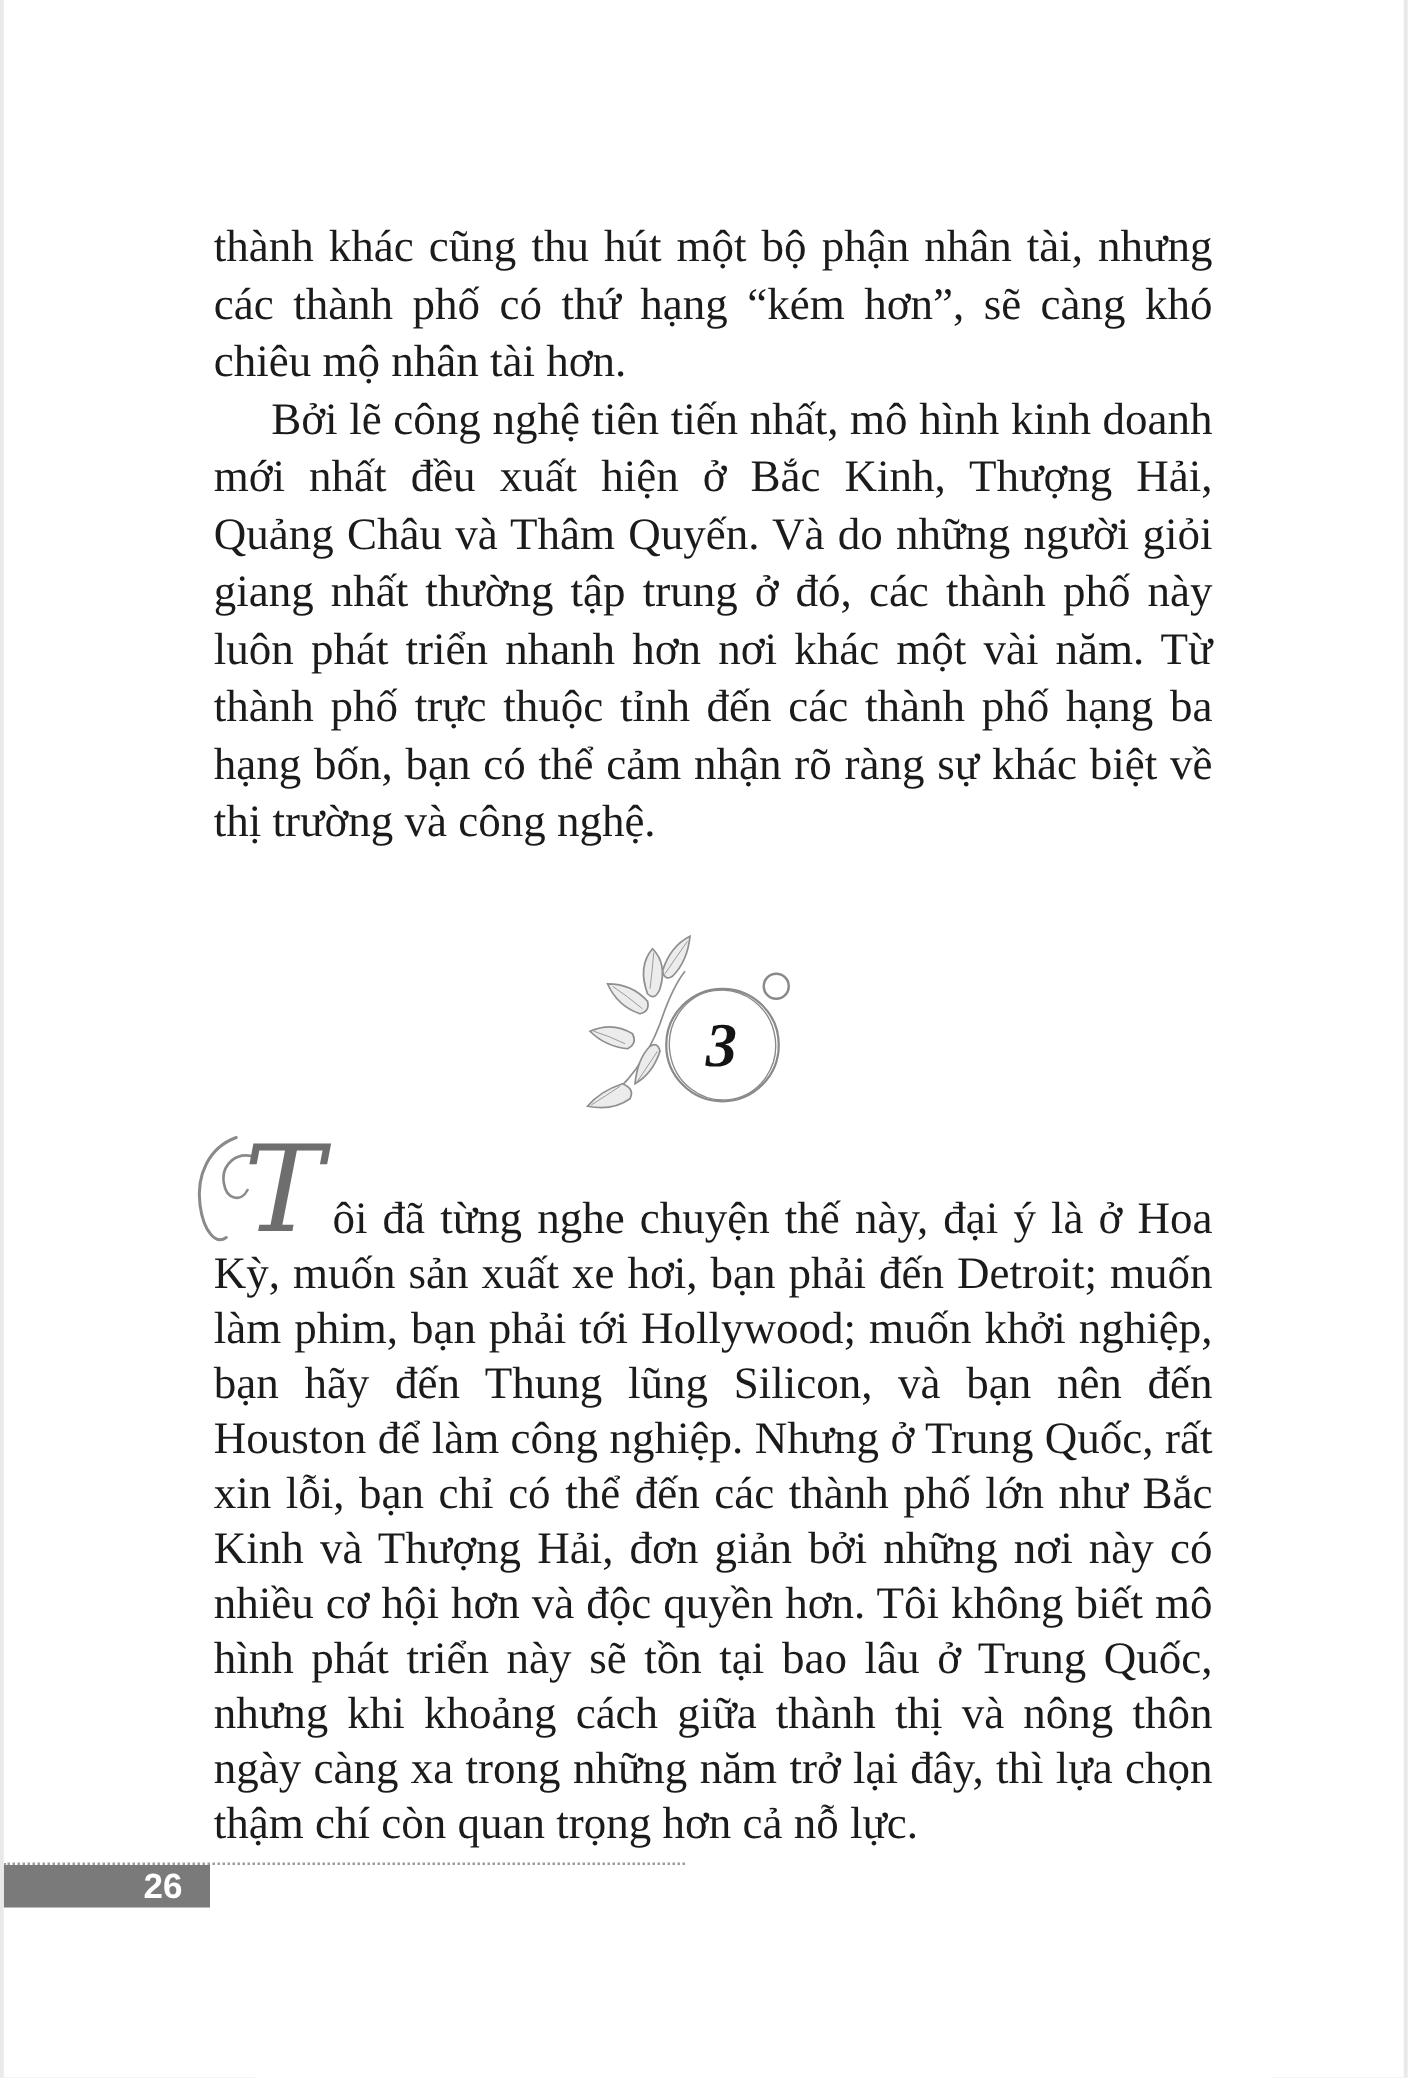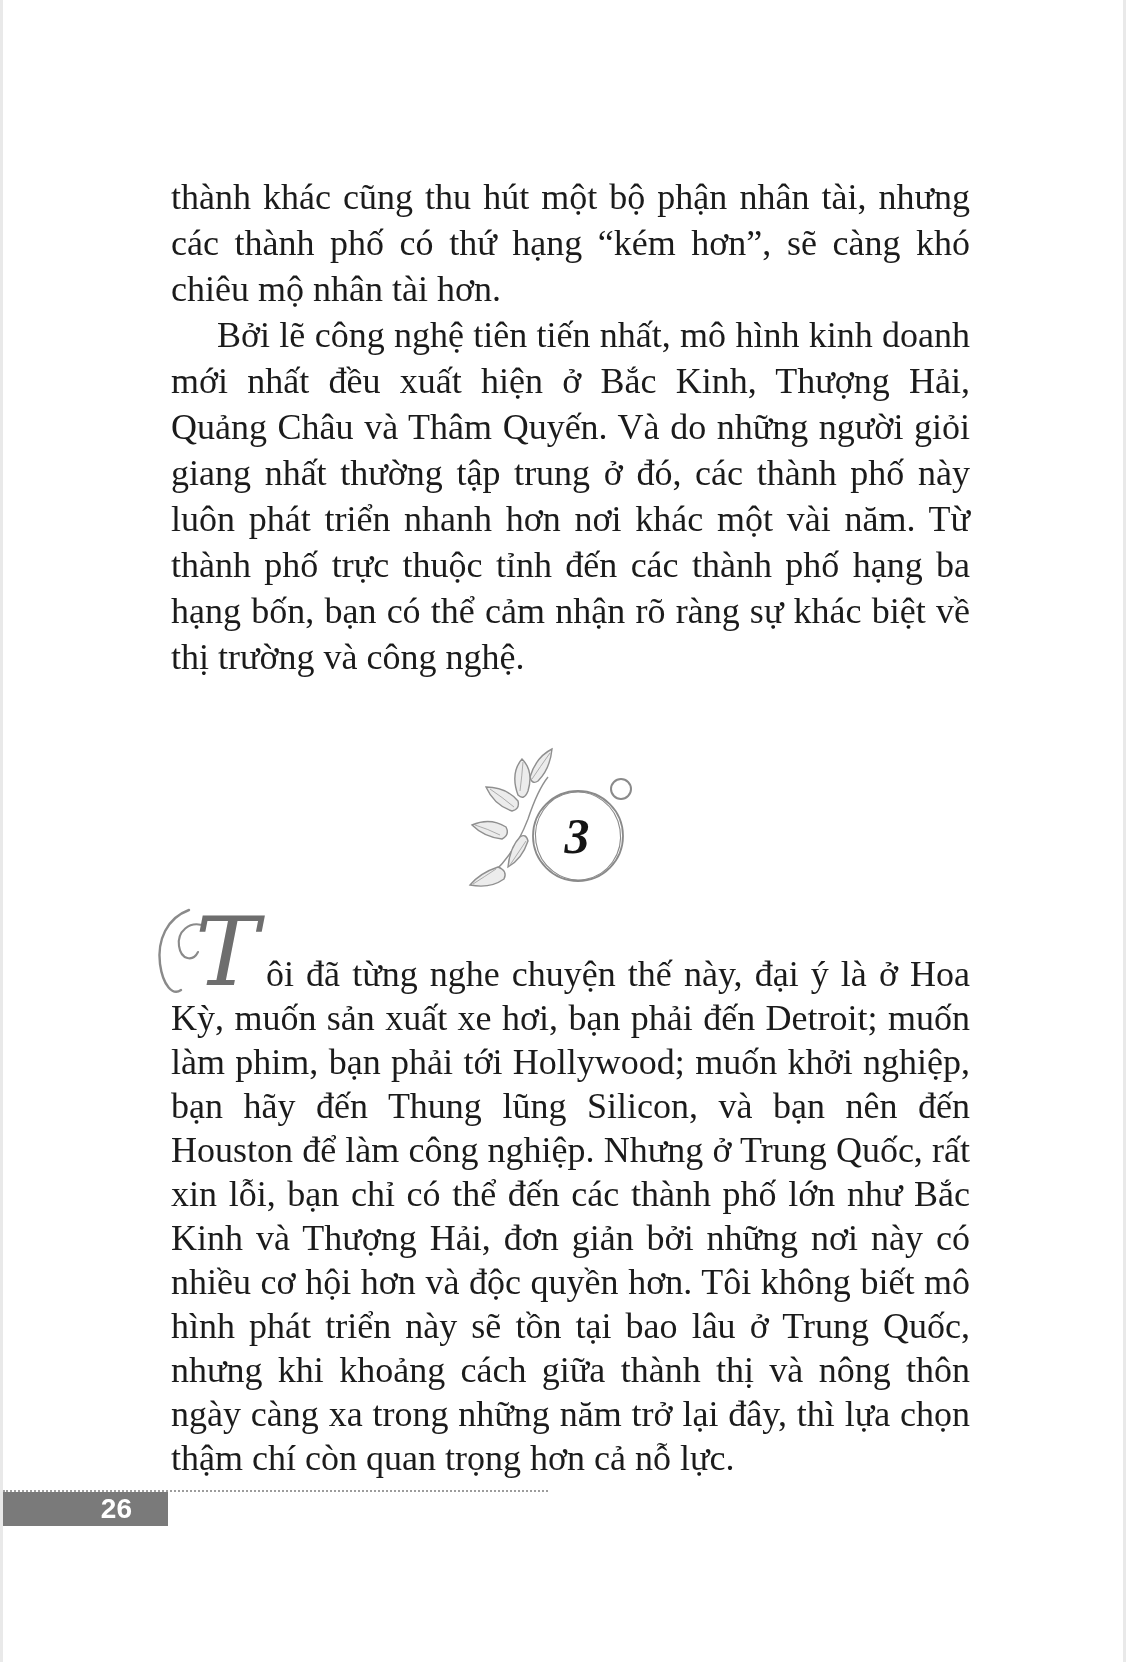--- a/index.html
+++ b/index.html
@@ -72,21 +72,21 @@
     border-top:2px dotted #9c9c9c;
   }
   .page-badge{
     position:absolute;
     left:0;top:1492px;
     width:165px;height:34px;
     background:#7a7a7a;
     display:flex;
     align-items:center;
     justify-content:flex-end;
-    padding-right:36px;
+    padding-right:22px;
     box-sizing:border-box;
     font-family:"Liberation Sans","DejaVu Sans",sans-serif;
     font-weight:700;
     font-size:28px;
     color:#ffffff;
   }
   .book-title{
     position:absolute;
     left:181px;top:1492px;
     height:34px;line-height:35px;

